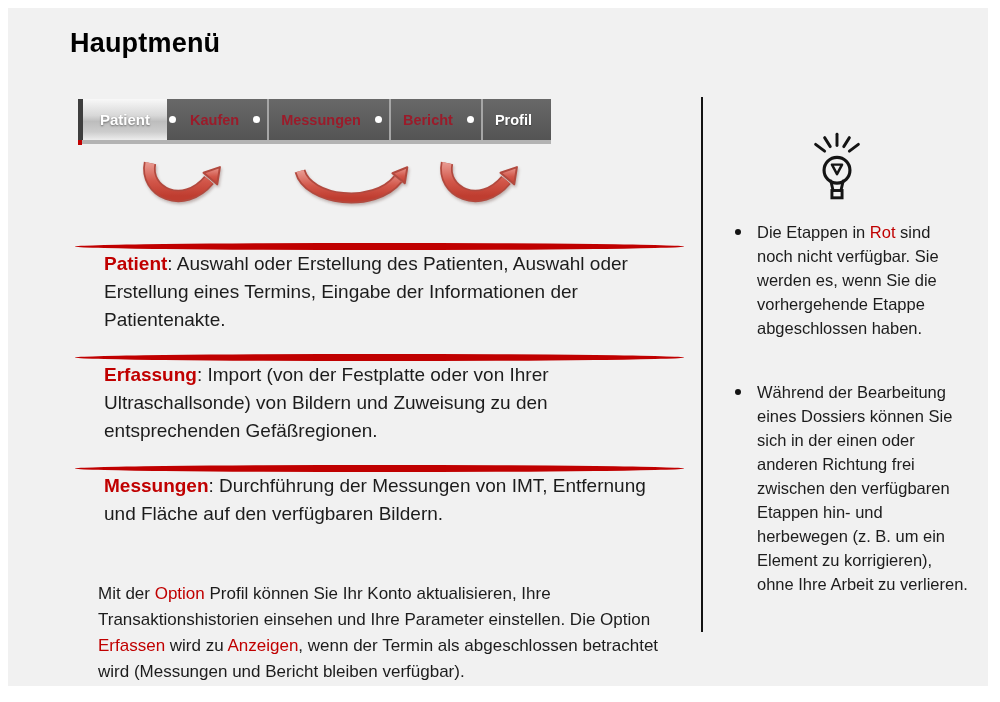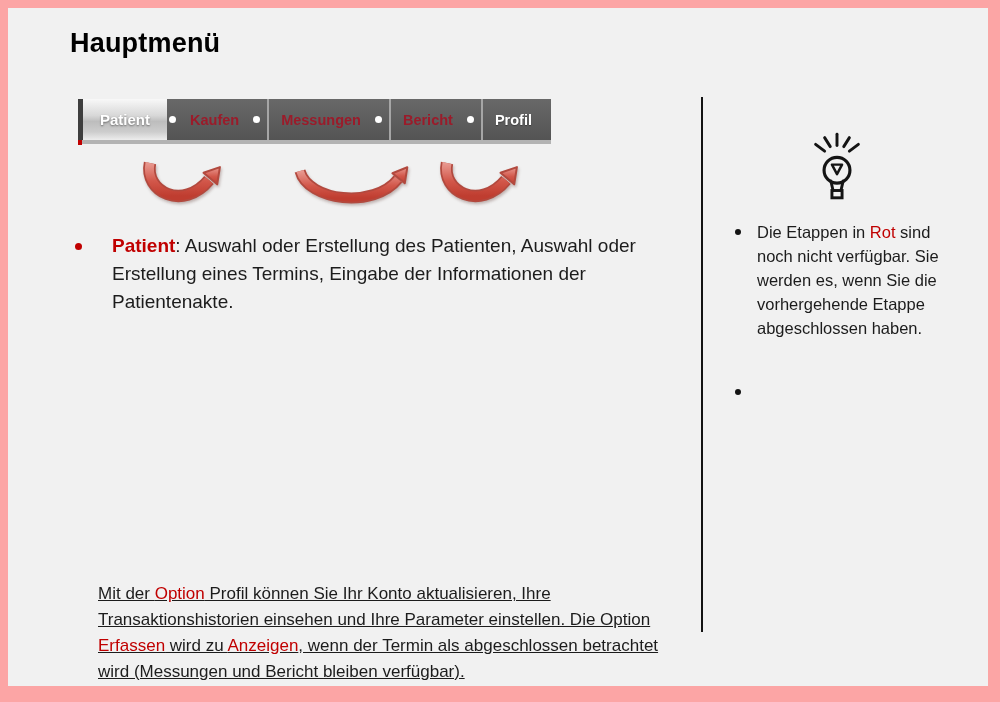--- a/index.html
+++ b/index.html
@@ -1,16 +1,16 @@
 <!DOCTYPE html>
 <html><head>
 <meta charset="utf-8">
 <style>
   html,body{margin:0;padding:0;background:#000;}
-  .frame{position:relative;width:1000px;height:702px;background:#fca5a5;overflow:hidden;}
+  .frame{position:relative;width:1000px;height:702px;background:#ffffff;overflow:hidden;}
   .slide{position:absolute;left:8px;top:8px;width:980px;height:678px;background:#f1f1f1;
          overflow:hidden;font-family:"Liberation Sans",sans-serif;color:#1c1c1c;}
   .title{position:absolute;left:62px;top:20px;font-size:27px;font-weight:bold;color:#000;letter-spacing:.2px;}
 
   
   .menu-bar{position:absolute;left:70px;top:91px;width:473px;height:41px;display:flex;align-items:stretch;
             background:linear-gradient(#686868,#545454);border-bottom:4px solid #b3b3b3;overflow:hidden;}
   .edge-strip{flex:0 0 5px;background:#3e3e3e;}
   .tab{flex:0 0 84px;display:flex;align-items:center;justify-content:center;
        background:linear-gradient(180deg,#f8f8f8,#d8d8d8 40%,#bdbdbd 55%,#cdcdcd 80%,#ededed);
@@ -21,26 +21,26 @@
   .menu-white{color:#fff;text-align:center;}
   .bar-dot{flex:0 0 7px;width:7px;height:7px;border-radius:50%;background:#fff;align-self:center;margin:0 2px;}
   .bar-sep{flex:0 0 2px;background:#a6a6a6;margin-left:5px;}
   .tab-tick{position:absolute;left:70px;top:132px;width:4px;height:5px;background:#c00000;z-index:3;}
 
   
   .arrow{position:absolute;filter:drop-shadow(1px 2px 1.5px rgba(70,25,20,.3));}
 
   
   .bullets{position:absolute;left:66px;top:224px;width:610px;list-style:none;margin:0;padding:0;}
-  .bullets li{display:flex;margin-bottom:9px;}
+  .bullets li{display:flex;margin-bottom:9px;flex-direction:column;}
   .bdot{flex:0 0 7px;height:7px;border-radius:50%;background:#c00000;margin:11px 0 0 1px;}
   .btext{margin-left:30px;width:560px;font-size:19px;line-height:28px;color:#1c1c1c;}
   .term{color:#c00000;font-weight:bold;}
 
-  .note{position:absolute;left:90px;top:556px;width:565px;font-size:17px;line-height:26px;color:#1c1c1c;text-decoration:underline;}
+  .note{position:absolute;left:90px;top:556px;width:565px;font-size:17px;line-height:26px;color:#1c1c1c;}
   .red{color:#c00000;}
 
   .divider{position:absolute;left:693px;top:89px;width:2px;height:535px;background:#131313;}
 
   .bulb{position:absolute;left:800px;top:124px;}
 
   .tips{position:absolute;left:718px;top:212px;width:252px;list-style:none;margin:0;padding:0;}
   .tips li{display:flex;margin-bottom:40px;}
   .tdot{flex:0 0 6px;height:6px;border-radius:50%;background:#141414;margin:9px 0 0 9px;}
   .ttext{margin-left:16px;width:212px;font-size:16.5px;line-height:24px;color:#1c1c1c;}
@@ -107,20 +107,28 @@
       <path d="M 11,7 C 5,36 44,55 70,24" fill="none" stroke="#b2493e" stroke-width="12.5"></path>
       <path d="M 11,7 C 5,36 44,55 70,24" fill="none" stroke="url(#ag3)" stroke-width="9"></path>
       <polygon points="80.9,11.1 78.2,28.3 64.5,16.8" fill="url(#ag3)" stroke="#b2493e" stroke-width="2" stroke-linejoin="round"></polygon>
     </svg>
 
     <ul class="bullets" id="bullets">
         <li>
           <span class="bdot"></span>
           <div class="btext"><span class="term">Patient</span><span>: Auswahl oder Erstellung des Patienten, Auswahl oder Erstellung eines Termins, Eingabe der Informationen der Patientenakte.</span></div>
         </li>
+        <li>
+          <span class="bdot"></span>
+          <div class="btext"><span class="term">Erfassung</span><span>: Import (von der Festplatte oder von Ihrer Ultraschallsonde) von Bildern und Zuweisung zu den entsprechenden Gefäßregionen.</span></div>
+        </li>
+        <li>
+          <span class="bdot"></span>
+          <div class="btext"><span class="term">Messungen</span><span>: Durchführung der Messungen von IMT, Entfernung und Fläche auf den verfügbaren Bildern.</span></div>
+        </li>
       </ul>
 
     <p class="note" id="note"><span>Mit der </span><span class="red">Option</span><span> Profil können Sie Ihr Konto aktualisieren, Ihre Transaktionshistorien einsehen und Ihre Parameter einstellen. Die Option </span><span class="red">Erfassen</span><span> wird zu </span><span class="red">Anzeigen</span><span>, wenn der Termin als abgeschlossen betrachtet wird (Messungen und Bericht bleiben verfügbar).</span></p>
 
     <div class="divider"></div>
 
     <svg class="bulb" width="58" height="72" viewBox="0 0 50 64" fill="none" stroke="#141414" stroke-linecap="round">
       <line x1="25" y1="2" x2="25" y2="12" stroke-width="2.6"></line>
       <line x1="14" y1="5" x2="19" y2="13" stroke-width="2.6"></line>
       <line x1="36" y1="5" x2="31" y2="13" stroke-width="2.6"></line>
@@ -133,17 +141,18 @@
       <rect x="20.5" y="52" width="9" height="6.5" stroke-width="2.6"></rect>
     </svg>
 
     <ul class="tips" id="tips">
         <li>
           <span class="tdot"></span>
           <div class="ttext"><span>Die Etappen in </span><span class="red">Rot</span><span> sind noch nicht verfügbar. Sie werden es, wenn Sie die vorhergehende Etappe abgeschlossen haben.</span></div>
         </li>
         <li>
           <span class="tdot"></span>
+          <div class="ttext"><span>Während der Bearbeitung eines Dossiers können Sie sich in der einen oder anderen Richtung frei zwischen den verfügbaren Etappen hin- und herbewegen (z. B. um ein Element zu korrigieren), ohne Ihre Arbeit zu verlieren.</span></div>
         </li>
       </ul>
 
   </div>
 </div>
 
 </body></html>

